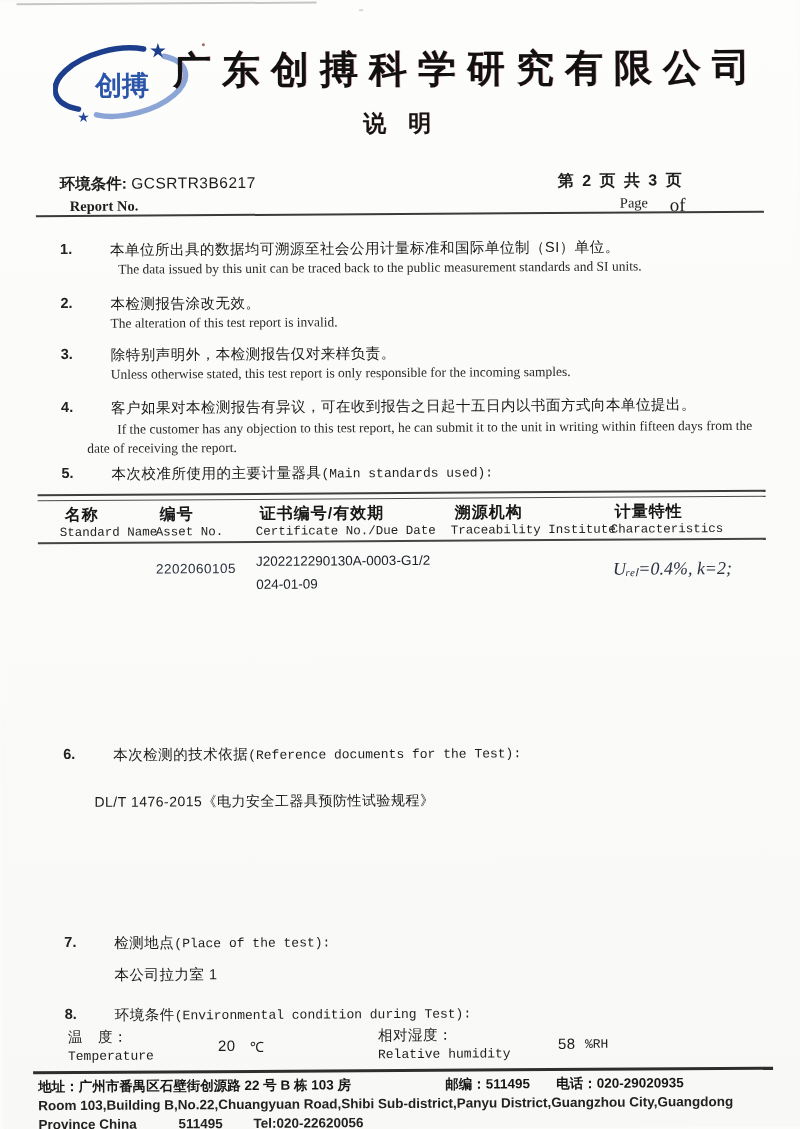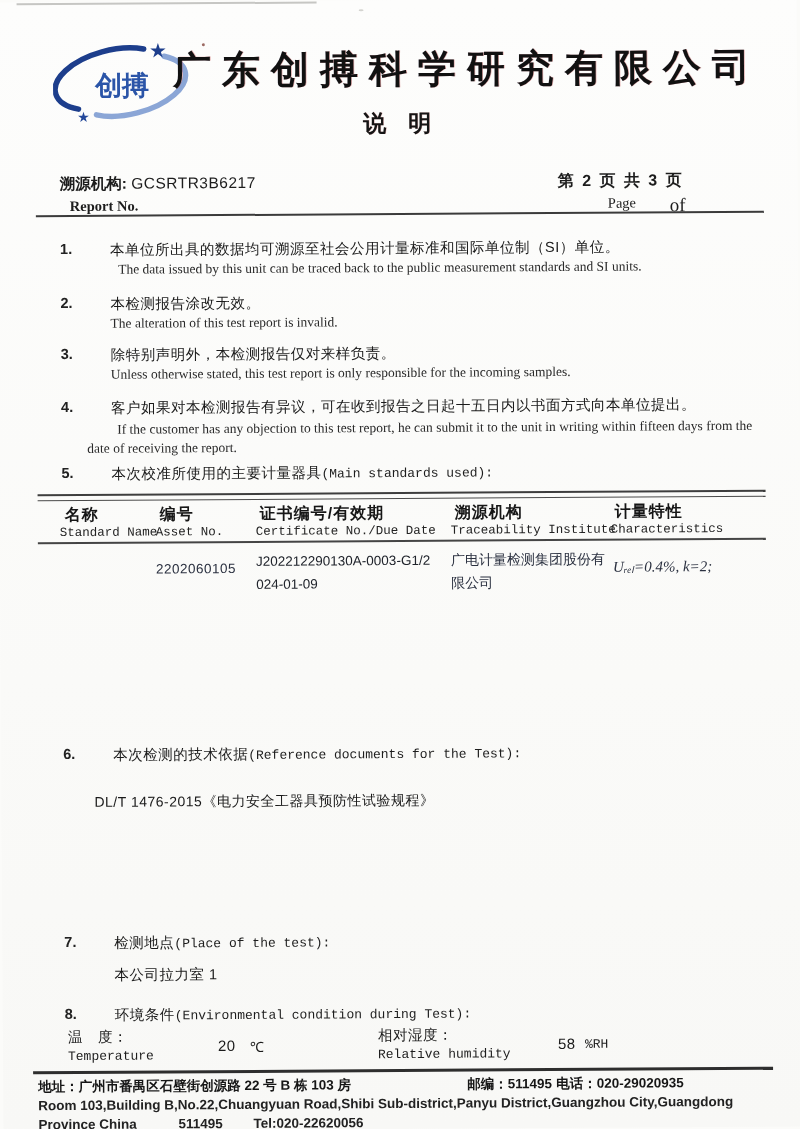--- a/index.html
+++ b/index.html
@@ -56,30 +56,30 @@
   </div>
 
   <div class="abs company" style="left:176px;top:44px;">广东创搏科学研究有限公司</div>
 
   <div class="abs" style="left:0;top:108px;width:800px;text-align:center;">
     <span class="doctitle" style="padding-left:22px;">说明</span>
   </div>
 
   <div class="abs" style="left:62px;top:172px;">
     <div style="font-size:15.5px;">
-      <span class="zh lbl-bold">溯源机构: </span>
+      <span class="zh lbl-bold">环境条件: </span>
       <span style="letter-spacing:0.5px;">GCSRTR3B6217</span>
     </div>
     <div class="serif" style="font-size:14.5px;font-weight:bold;margin-top:3px;padding-left:10px;">Report No.</div>
   </div>
 
   <div class="abs" style="left:560px;top:172px;width:180px;">
     <div class="zh lbl-bold" style="font-size:16px;letter-spacing:2px;white-space:nowrap;">第 2 页 共 3 页</div>
     <div style="margin-top:3px;position:relative;height:18px;">
-      <span class="serif" style="position:absolute;left:50px;font-size:14.5px;text-align:right;">Page</span>
+      <span class="serif" style="position:absolute;left:62px;font-size:14.5px;text-align:right;">Page</span>
       <span class="serif" style="position:absolute;left:112px;font-size:19px;">of</span>
     </div>
   </div>
 
   <div class="abs rule" style="left:38px;top:213px;width:728px;height:2px;"></div>
 
   <div class="abs note-num" style="left:62px;top:239px;">1.</div>
   <div class="abs note-zh" style="left:112px;top:239px;width:640px;">本单位所出具的数据均可溯源至社会公用计量标准和国际单位制（SI）单位。</div>
   <div class="abs note-en" style="left:120px;top:260px;width:640px;">The data issued by this unit can be traced back to the public measurement standards and SI units.</div>
 
@@ -118,22 +118,21 @@
     <div class="abs th-zh" style="left:577px;top:11px;">计量特性</div>
     <div class="abs th-en" style="left:573px;top:32px;">Characteristics</div>
 
     <div style="position:absolute;left:0;top:48px;width:100%;height:0;border-top:2px solid #454545;"></div>
 
     <div class="abs td" style="left:118px;top:68px;letter-spacing:0.5px;color:#2b3140;">2202060105</div>
     <div class="abs" style="left:218px;top:57px;width:200px;color:#2b3140;">
       <div class="td" style="line-height:23px;">J202212290130A-0003-G1/2</div>
       <div class="td" style="line-height:23px;">024-01-09</div>
     </div>
-    <div class="abs td" style="left:413px;top:57px;width:158px;font-size:14px;line-height:23px;color:#2b3140;">广电计量检测集团股份有限公司</div>
-    <div class="abs td serif" style="left:575px;top:65px;font-style:italic;font-size:15px;color:#2b3140;">Uᵣₑₗ=0.4%, k=2;</div>
+    <div class="abs td serif" style="left:575px;top:65px;font-style:italic;font-size:18px;color:#2b3140;">Uᵣₑₗ=0.4%, k=2;</div>
   </div>
 
   <div class="abs note-num" style="left:62px;top:744px;">6.</div>
   <div class="abs" style="left:112px;top:744px;white-space:nowrap;">
     <span class="note-zh">本次检测的技术依据</span><span class="sec-en">(Reference documents for the Test):</span>
   </div>
   <div class="abs note-zh" style="left:93px;top:792px;font-size:14px;">DL/T 1476-2015《电力安全工器具预防性试验规程》</div>
 
   <div class="abs note-num" style="left:62px;top:932px;">7.</div>
   <div class="abs" style="left:112px;top:932px;white-space:nowrap;">
@@ -152,21 +151,21 @@
   <div class="abs note-zh" style="left:247px;top:1036px;font-size:14px;">℃</div>
 
   <div class="abs note-zh" style="left:375px;top:1026px;">相对湿度：</div>
   <div class="abs sec-en" style="left:375px;top:1047px;">Relative humidity</div>
   <div class="abs note-zh" style="left:555px;top:1036px;font-size:15px;text-align:center;">58</div>
   <div class="abs sec-en" style="left:582px;top:1038px;">%RH</div>
 
   <div class="abs" style="left:30px;top:1069px;width:740px;height:3px;background:#2e2e2e;"></div>
 
   <div class="abs footzh" style="left:35px;top:1076px;">地址：广州市番禺区石壁街创源路 22 号 B 栋 103 房</div>
-  <div class="abs footzh" style="left:428px;top:1076px;padding-left:36px;">邮编：511495</div>
+  <div class="abs footzh" style="left:406px;top:1076px;padding-left:36px;">邮编：511495</div>
   <div class="abs footzh" style="left:553px;top:1076px;">电话：020-29020935</div>
 
   <div class="abs footen" style="left:35px;top:1096px;">Room 103,Building B,No.22,Chuangyuan Road,Shibi Sub-district,Panyu District,Guangzhou City,Guangdong</div>
 
   <div class="abs footen" style="left:35px;top:1115px;">Province China</div>
   <div class="abs footen" style="left:175px;top:1115px;">511495</div>
   <div class="abs footen" style="left:250px;top:1115px;">Tel:020-22620056</div>
 
 </div>
 

